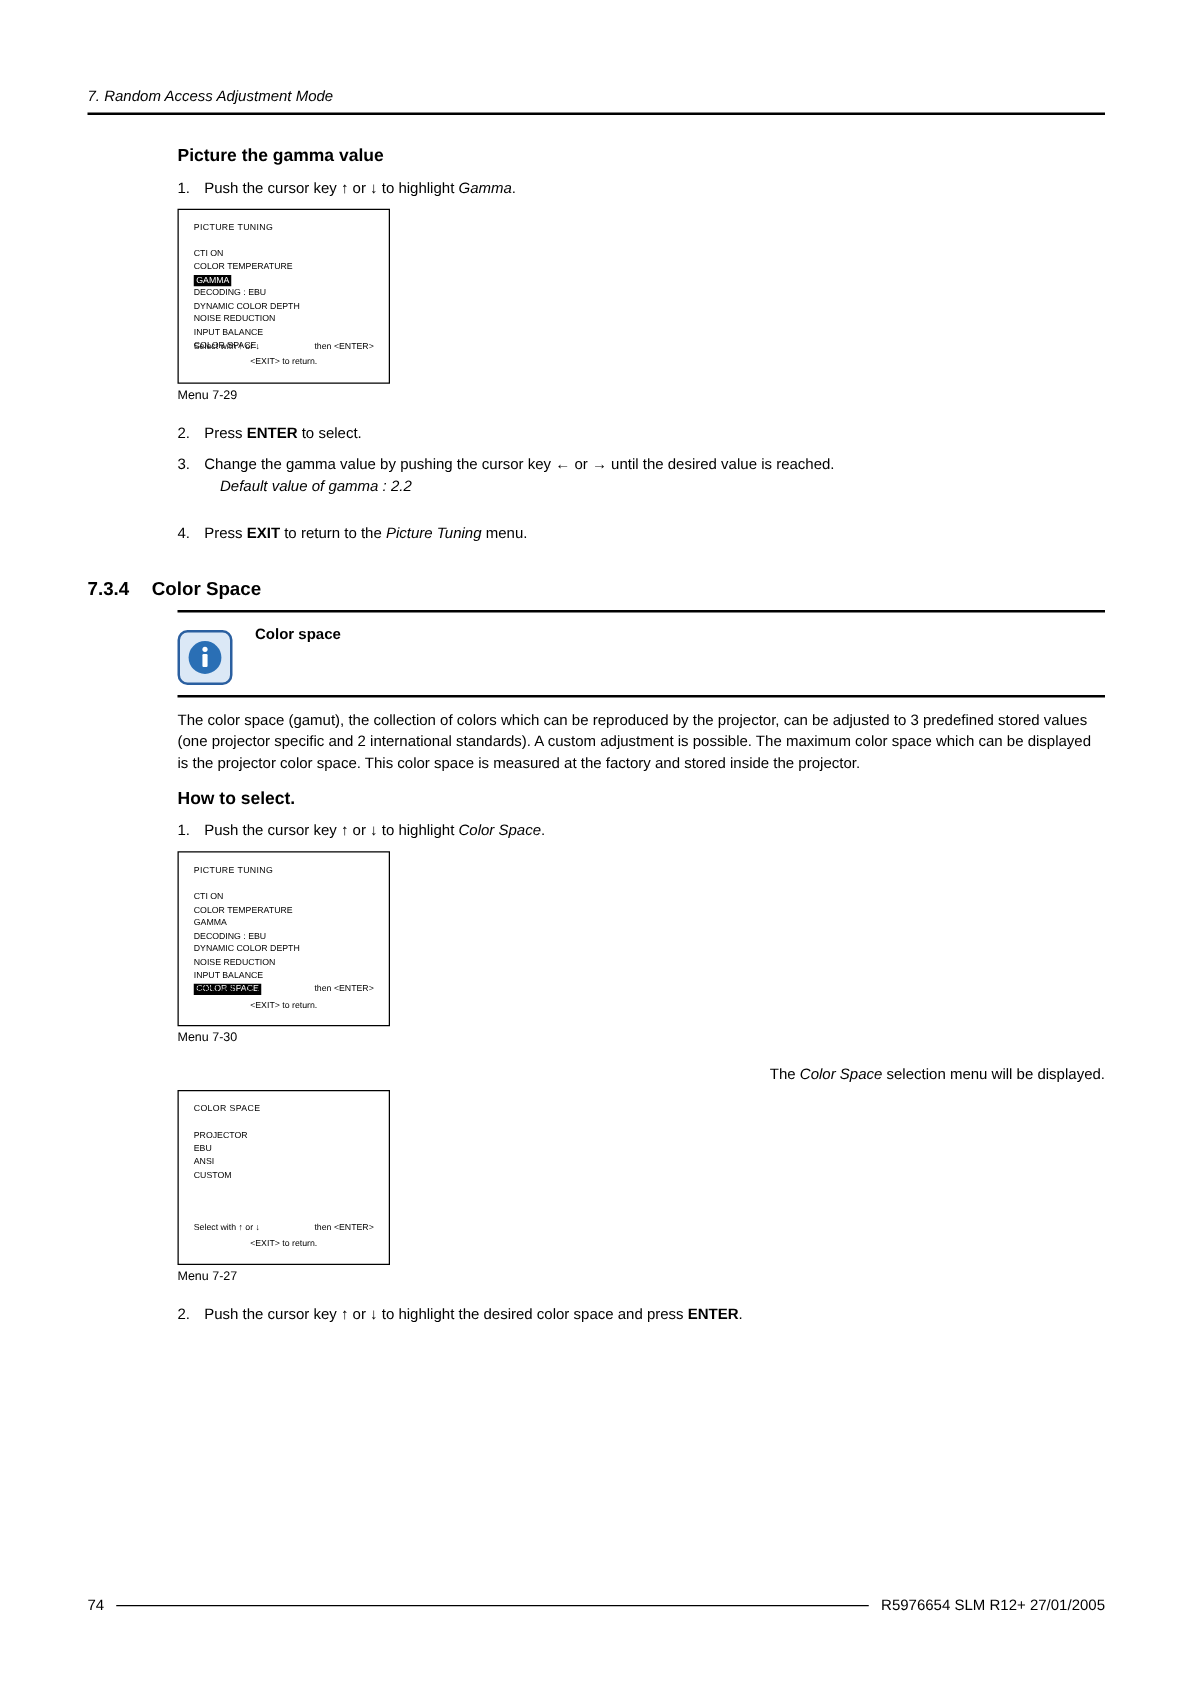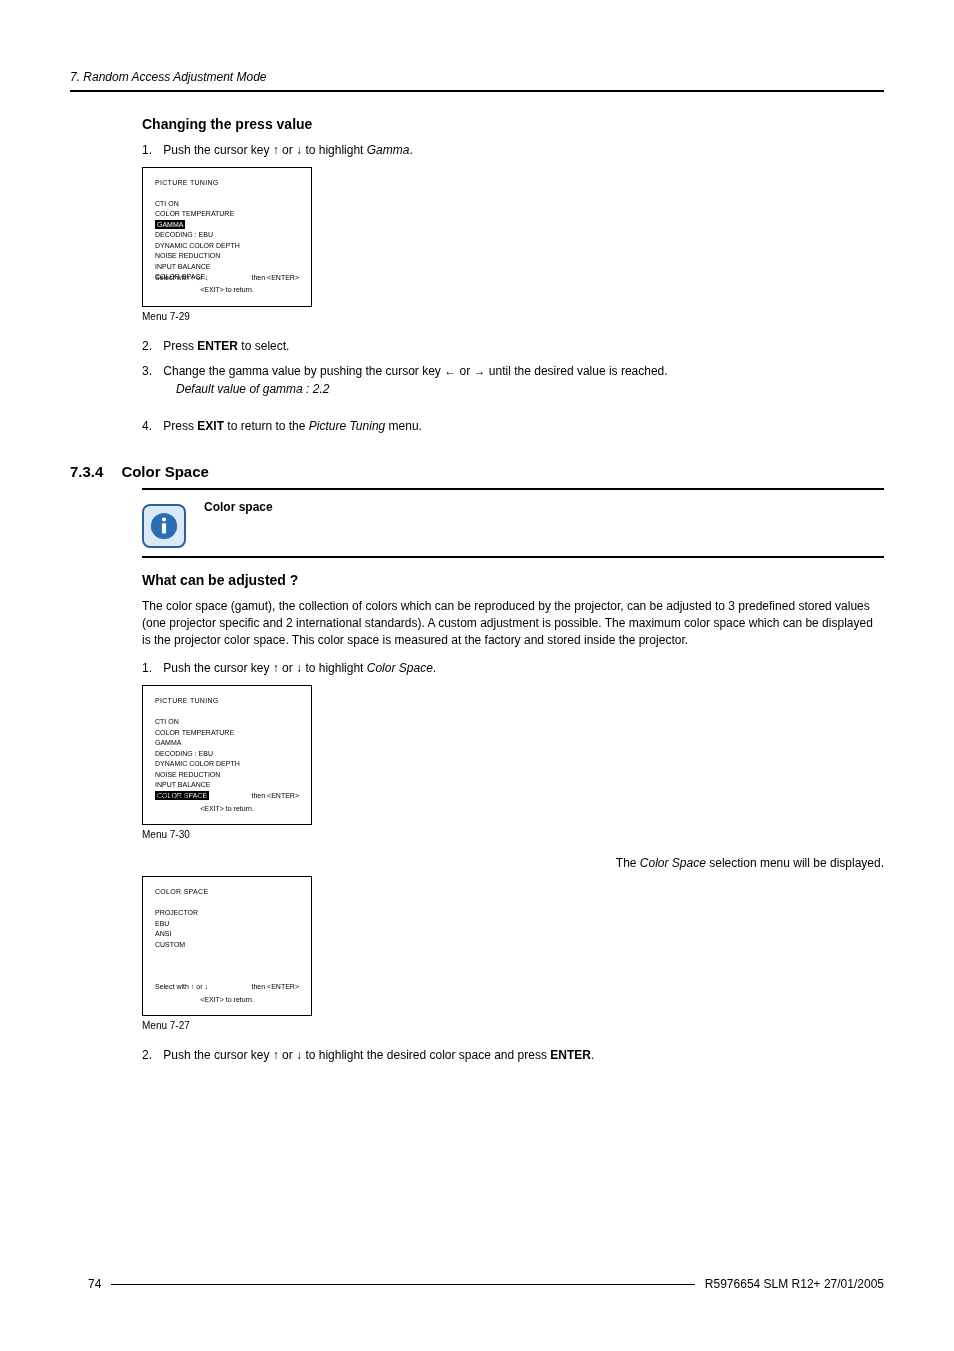--- a/index.html
+++ b/index.html
@@ -102,42 +102,42 @@
   .info-text .info-title { font-weight: bold; font-size: 12px; margin-bottom: 6px; }
   .info-text .info-body { font-size: 12px; line-height: 1.4; }
 
   .body-p { font-size: 12px; line-height: 1.4; margin-bottom: 12px; }
 
   .result-indent { margin-left: 18px; margin-bottom: 6px; font-size: 12px; text-align: right; }
 
   .footer {
     position: absolute;
     bottom: 60px;
-    left: 88px;
+    left: 70px;
     right: 70px;
     display: flex;
     align-items: center;
     gap: 10px;
     font-size: 12px;
   }
   .footer .line {
     flex: 1;
     border-top: 1px solid #000;
     height: 0;
   }
 </style>
 </head>
 <body>
 
 <div class="chapter-title">7. Random Access Adjustment Mode</div>
 <hr class="hr-thick">
 
 <div class="content">
 
-  <div class="h-sub">Changing the press value</div>
+  <div class="h-sub">Picture the gamma value</div>
 
   <ol class="ol">
     <li>
       <span class="num">1.</span>
       <span>Push the cursor key ↑ or ↓ to highlight </span><span class="italic">Gamma</span><span>.</span>
     </li>
   </ol>
 
   <div class="menu-box">
     <div class="title">PICTURE TUNING</div><br>
@@ -192,23 +192,23 @@
     </svg>
   </div>
   <div class="info-text">
     <div class="info-title">Color space</div>
   </div>
 </div>
 <hr class="section-hr">
 
 <div class="content">
 
-  <div class="h-sub" style="margin-top:14px">What can be adjusted ?</div>
   <div class="body-p">The color space (gamut), the collection of colors which can be reproduced by the projector, can be adjusted to 3 predefined stored values (one projector specific and 2 international standards). A custom adjustment is possible. The maximum color space which can be displayed is the projector color space. This color space is measured at the factory and stored inside the projector.</div>
 
+  <div class="h-sub">How to select.</div>
 
   <ol class="ol">
     <li>
       <span class="num">1.</span>
       <span>Push the cursor key ↑ or ↓ to highlight </span><span class="italic">Color Space</span><span>.</span>
     </li>
   </ol>
 
   <div class="menu-box">
     <div class="title">PICTURE TUNING</div><br>

